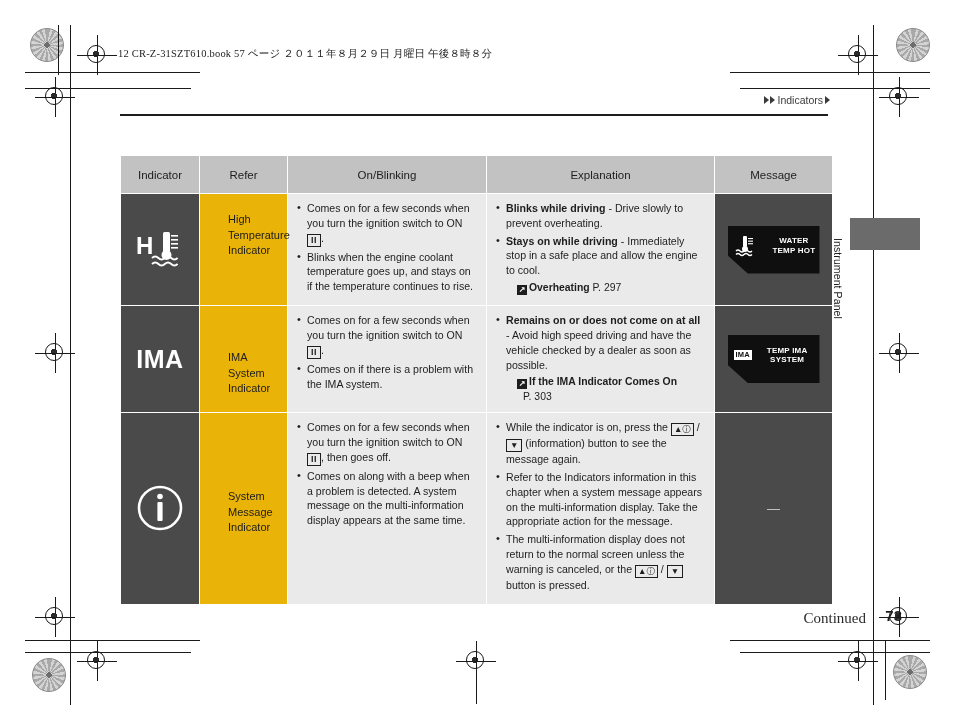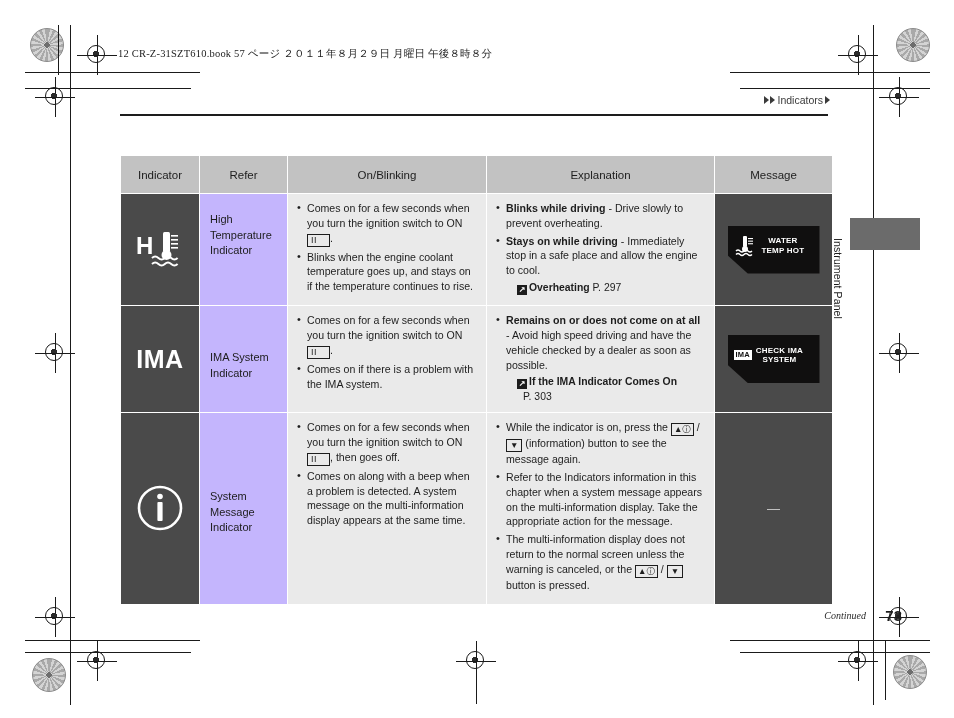--- a/index.html
+++ b/index.html
@@ -119,22 +119,22 @@
   col.c-onb  { width: 199px; }
   col.c-exp  { width: 228px; }
   col.c-msg  { width: 118px; }
 
   td.cell-ind {
     background: #4a4a4a;
     text-align: center;
     vertical-align: middle;
   }
   td.cell-name {
-    background: #c4b5fd;
-    padding: 18px 8px 8px 10px;
+    background: #eab308;
+    padding: 18px 8px 8px 28px;
     font-size: 11px;
     line-height: 1.42;
     color: #1d1d1d;
     vertical-align: top;
   }
   td.cell-onb, td.cell-exp {
     background: #eaeaea;
     padding: 7px 8px 8px 8px;
     font-size: 10.6px;
     line-height: 1.40;
@@ -158,23 +158,23 @@
     left: -10px; top: -1px;
     font-size: 11px;
     color: #1d1d1d;
   }
   .b { font-weight: bold; }
 
   
   .keycap {
     display: inline-block;
     border: 1.1px solid #1d1d1d;
-    padding: 0 12px 0 3px;
+    padding: 0 3px 0 3px;
     font-size: 9px;
-    font-weight: normal;
+    font-weight: bold;
     line-height: 11px;
     vertical-align: -1px;
     letter-spacing: 0.5px;
     font-family: "Liberation Sans", sans-serif;
   }
   
   .btn-up {
     display: inline-block;
     border: 1.2px solid #1d1d1d;
     padding: 0 2px;
@@ -231,21 +231,21 @@
     width: 92px;
     height: 48px;
     margin: 0 auto;
     background: #100f0f;
     position: relative;
     clip-path: polygon(0 0, 100% 0, 100% 100%, 22% 100%, 0 62%);
     display: flex;
     align-items: center;
     justify-content: flex-start;
     padding: 0 0 8px 6px;
-    gap: 4px;
+    gap: 15px;
   }
   .lcd .lcd-text {
     color: #ffffff;
     font-size: 8px;
     line-height: 9.5px;
     font-weight: bold;
     letter-spacing: 0.2px;
     text-align: center;
     font-family: "Liberation Sans", sans-serif;
   }
@@ -259,22 +259,21 @@
     line-height: 8px;
     letter-spacing: 0.2px;
   }
   .dash { color: #cfcfcf; font-size: 13px; }
 
   
   .footer-cont {
     position: absolute;
     right: 88px; top: 610px;
     font-family: "Liberation Serif", serif;
-    font-style: italic;
-    font-size: 10px;
+    font-size: 15px;
     color: #2a2a2a;
   }
   .footer-pg {
     position: absolute;
     right: 52px; top: 607px;
     font-family: "Liberation Sans", sans-serif;
     font-weight: bold;
     font-size: 15px;
     color: #1d1d1d;
     margin-left: 32px;
@@ -438,21 +437,21 @@
         </ul>
         <div class="xref">
           <span class="arrowbox">↗</span><span class="ttl">If the IMA Indicator Comes On</span>
         </div>
         <div class="xref-sub">P. 303</div>
       </td>
       <td class="cell-msg">
         <div class="lcd">
           <span class="badge-ima">IMA</span>
           <div class="lcd-text">
-            <div>CHECK IMA</div>
+            <div>TEMP IMA</div>
             <div>SYSTEM</div>
           </div>
         </div>
       </td>
     </tr>
 
     <tr>
       <td class="cell-ind" style="height:183px;">
         <svg class="icon-info" width="48" height="48" viewBox="0 0 48 48">
           <circle cx="24" cy="24" r="21" stroke="#ffffff" stroke-width="2.6" fill="none"></circle>

